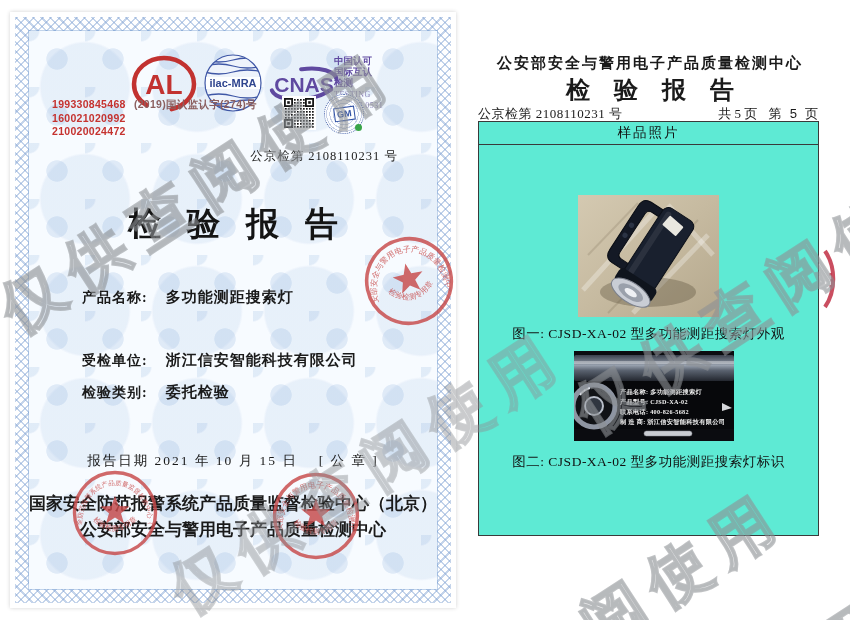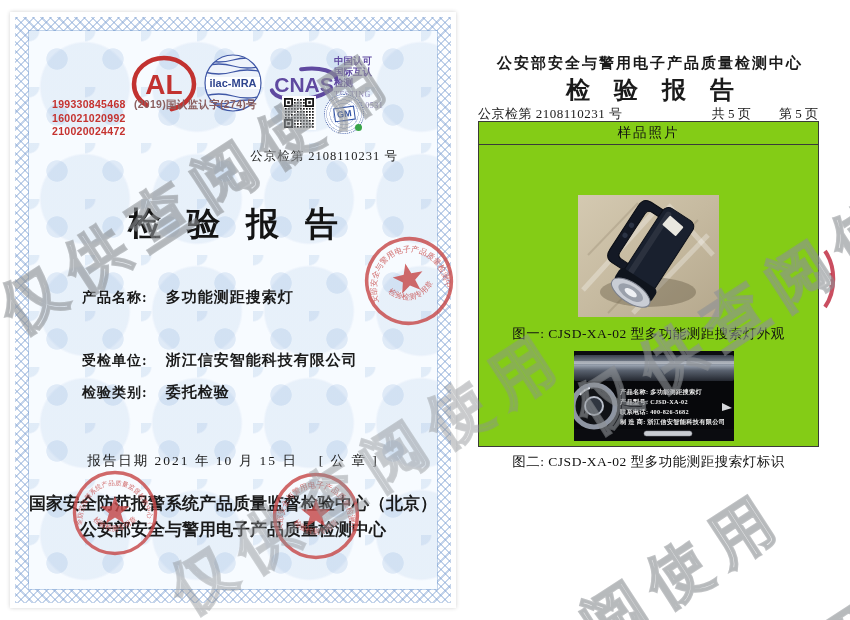--- a/index.html
+++ b/index.html
@@ -59,23 +59,23 @@
   .stamp1{left:60px;top:456px;width:90px;height:90px;}
   .stamp2{left:260px;top:458px;width:92px;height:92px;}
   .stamp3{left:352px;top:222px;width:94px;height:94px;transform:rotate(-12deg);}
   
   .rp-name{position:absolute;left:460px;width:380px;top:54px;text-align:center;font-size:15px;font-weight:700;
            letter-spacing:2px;}
   .rp-title{position:absolute;left:460px;width:380px;top:74px;text-align:center;font-size:24px;font-weight:700;
             letter-spacing:24px;text-indent:24px;}
   .rp-no{position:absolute;left:478px;top:105px;font-size:13px;letter-spacing:.5px;}
   .rp-pages{position:absolute;left:640px;width:178px;top:105px;text-align:right;font-size:13px;}
-  .rp-pages .pg2{margin-left:25px;}
-  .sample-box{position:absolute;left:478px;top:121px;width:341px;height:326px;border:1.5px solid #3a3a3a;
-              box-sizing:border-box;background:#84cc16;}
+  .rp-pages .pg2{margin-left:8px;font-family:Liberation Mono, monospace;}
+  .sample-box{position:absolute;left:478px;top:121px;width:341px;height:415px;border:1.5px solid #3a3a3a;
+              box-sizing:border-box;background:#5eead4;}
   .sample-head{height:22px;line-height:22px;border-bottom:1.5px solid #3a3a3a;text-align:center;
                font-size:13.5px;letter-spacing:2px;color:#111;}
   .photo1{position:absolute;left:99px;top:73px;width:141px;height:122px;}
   .cap1{position:absolute;left:0;right:0;top:203px;text-align:center;font-size:13.5px;color:#111;letter-spacing:.5px;}
   .photo2{position:absolute;left:95px;top:229px;width:160px;height:90px;}
   .cap2{position:absolute;left:0;right:0;top:331px;text-align:center;font-size:13.5px;color:#111;letter-spacing:.5px;}
   .crescent{position:absolute;left:823px;top:249px;width:18px;height:60px;z-index:4;}
 </style>
 </head>
 <body>

